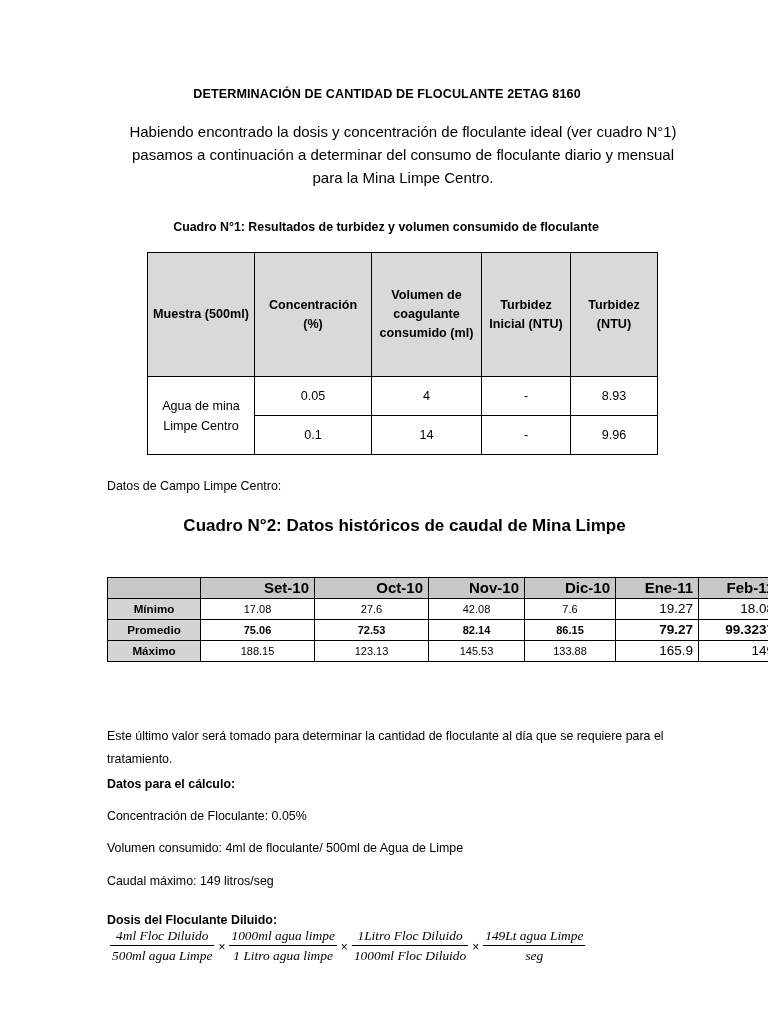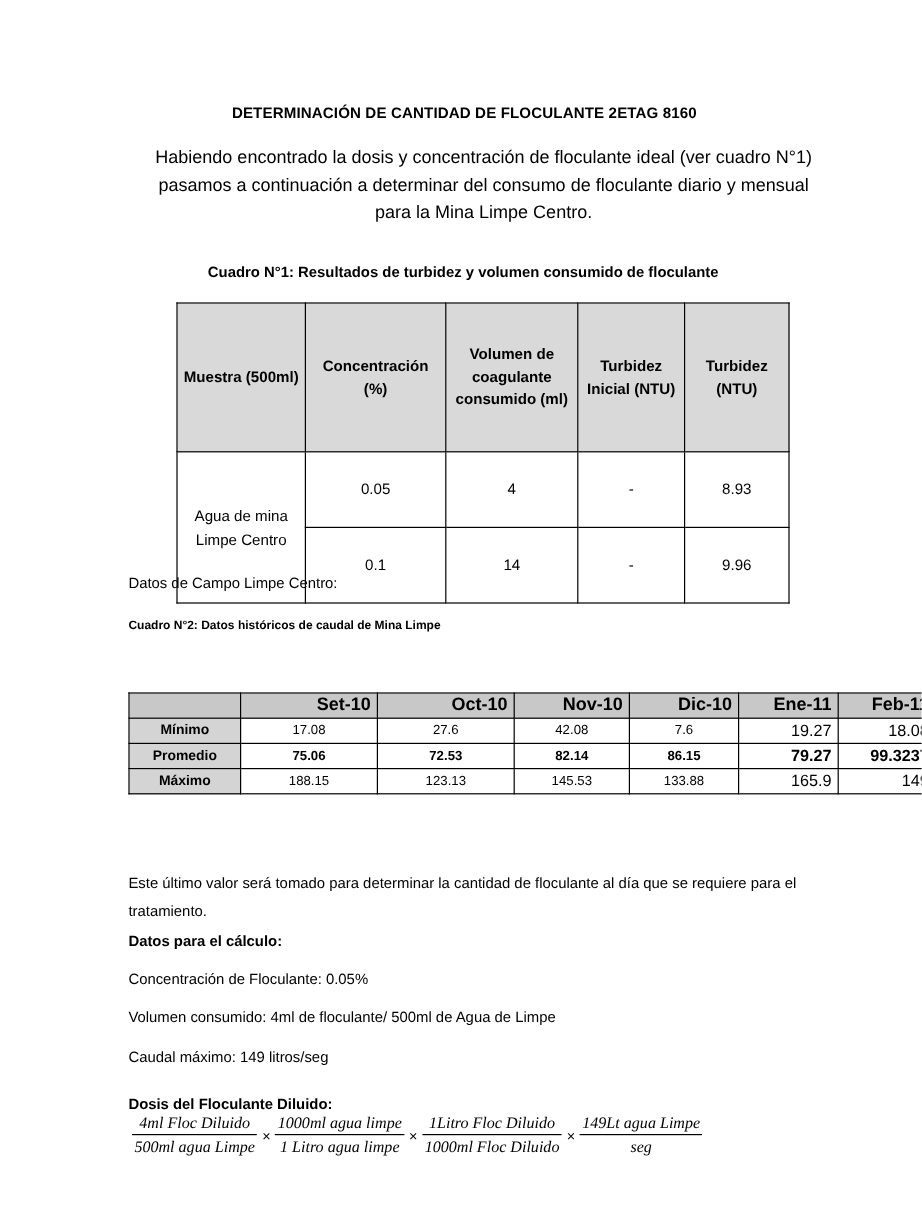--- a/index.html
+++ b/index.html
@@ -69,21 +69,21 @@
   }
   table.t1 {
     border-collapse: collapse;
     width: 475px;
     table-layout: fixed;
   }
   table.t1 th, table.t1 td {
     border: 1.6px solid #000;
     font-size: 12.6px;
     font-weight: normal;
-    padding: 16px;
+    padding: 4px;
   }
   table.t1 thead th {
     background: #d9d9d9;
     font-weight: bold;
     height: 123px;
     vertical-align: middle;
     text-align: center;
     line-height: 19px;
     padding: 0 3px;
   }
@@ -112,22 +112,22 @@
     top: 479px;
     font-size: 12.4px;
   }
 
   
   .caption2 {
     position: absolute;
     left: 107px;
     top: 516px;
     width: 595px;
-    text-align: left;
-    font-size: 10px;
+    text-align: center;
+    font-size: 17px;
     font-weight: bold;
   }
 
   
   .table2-wrap {
     position: absolute;
     left: 107px;
     top: 545px;
     width: 595px;
     margin-top: 32px;

